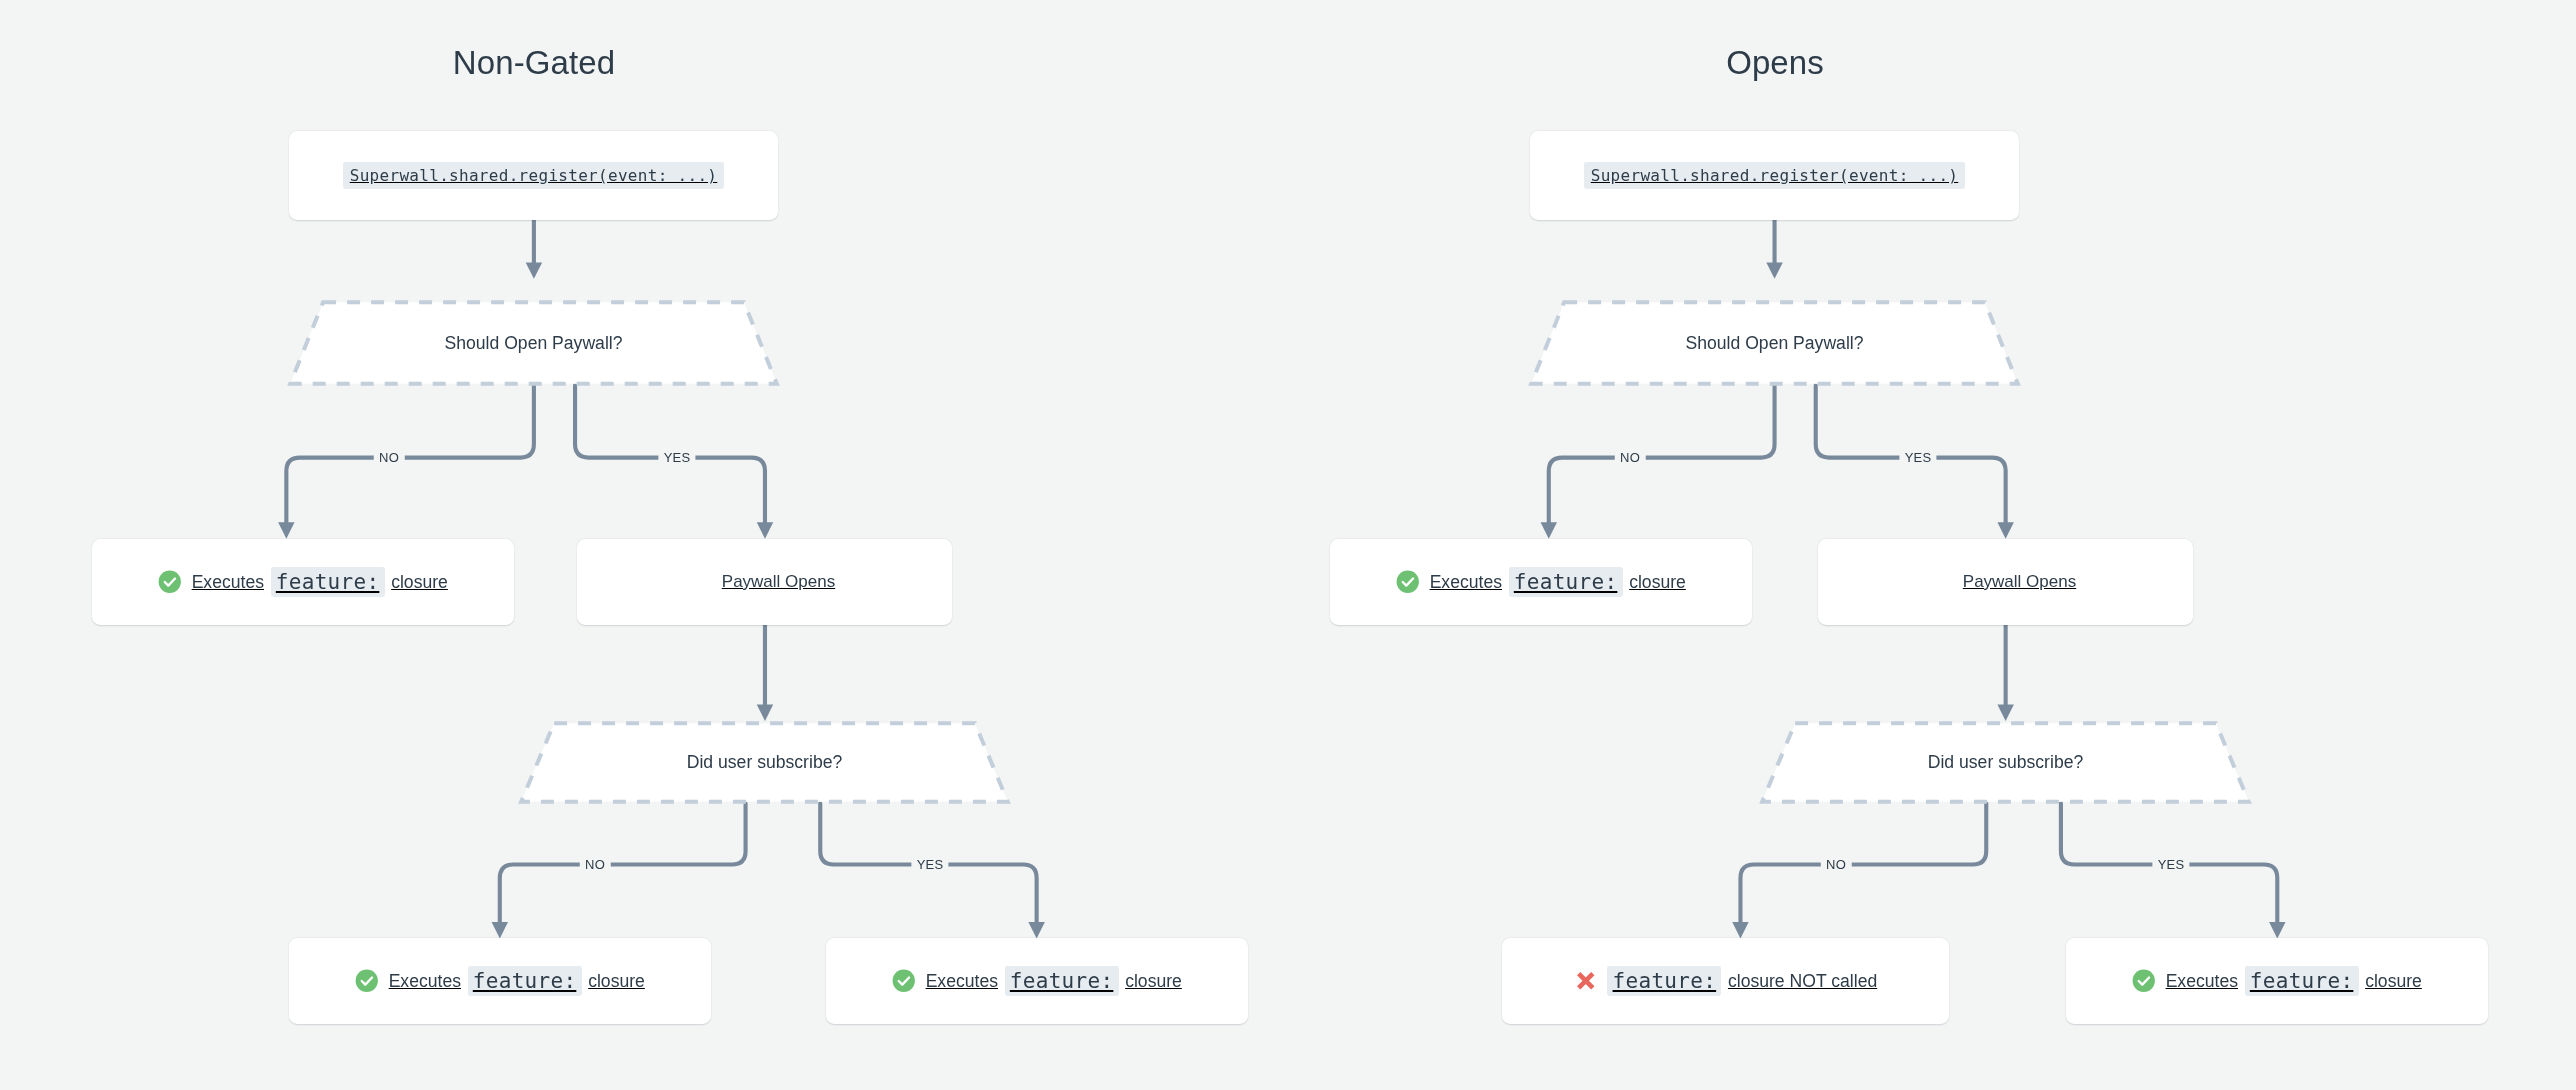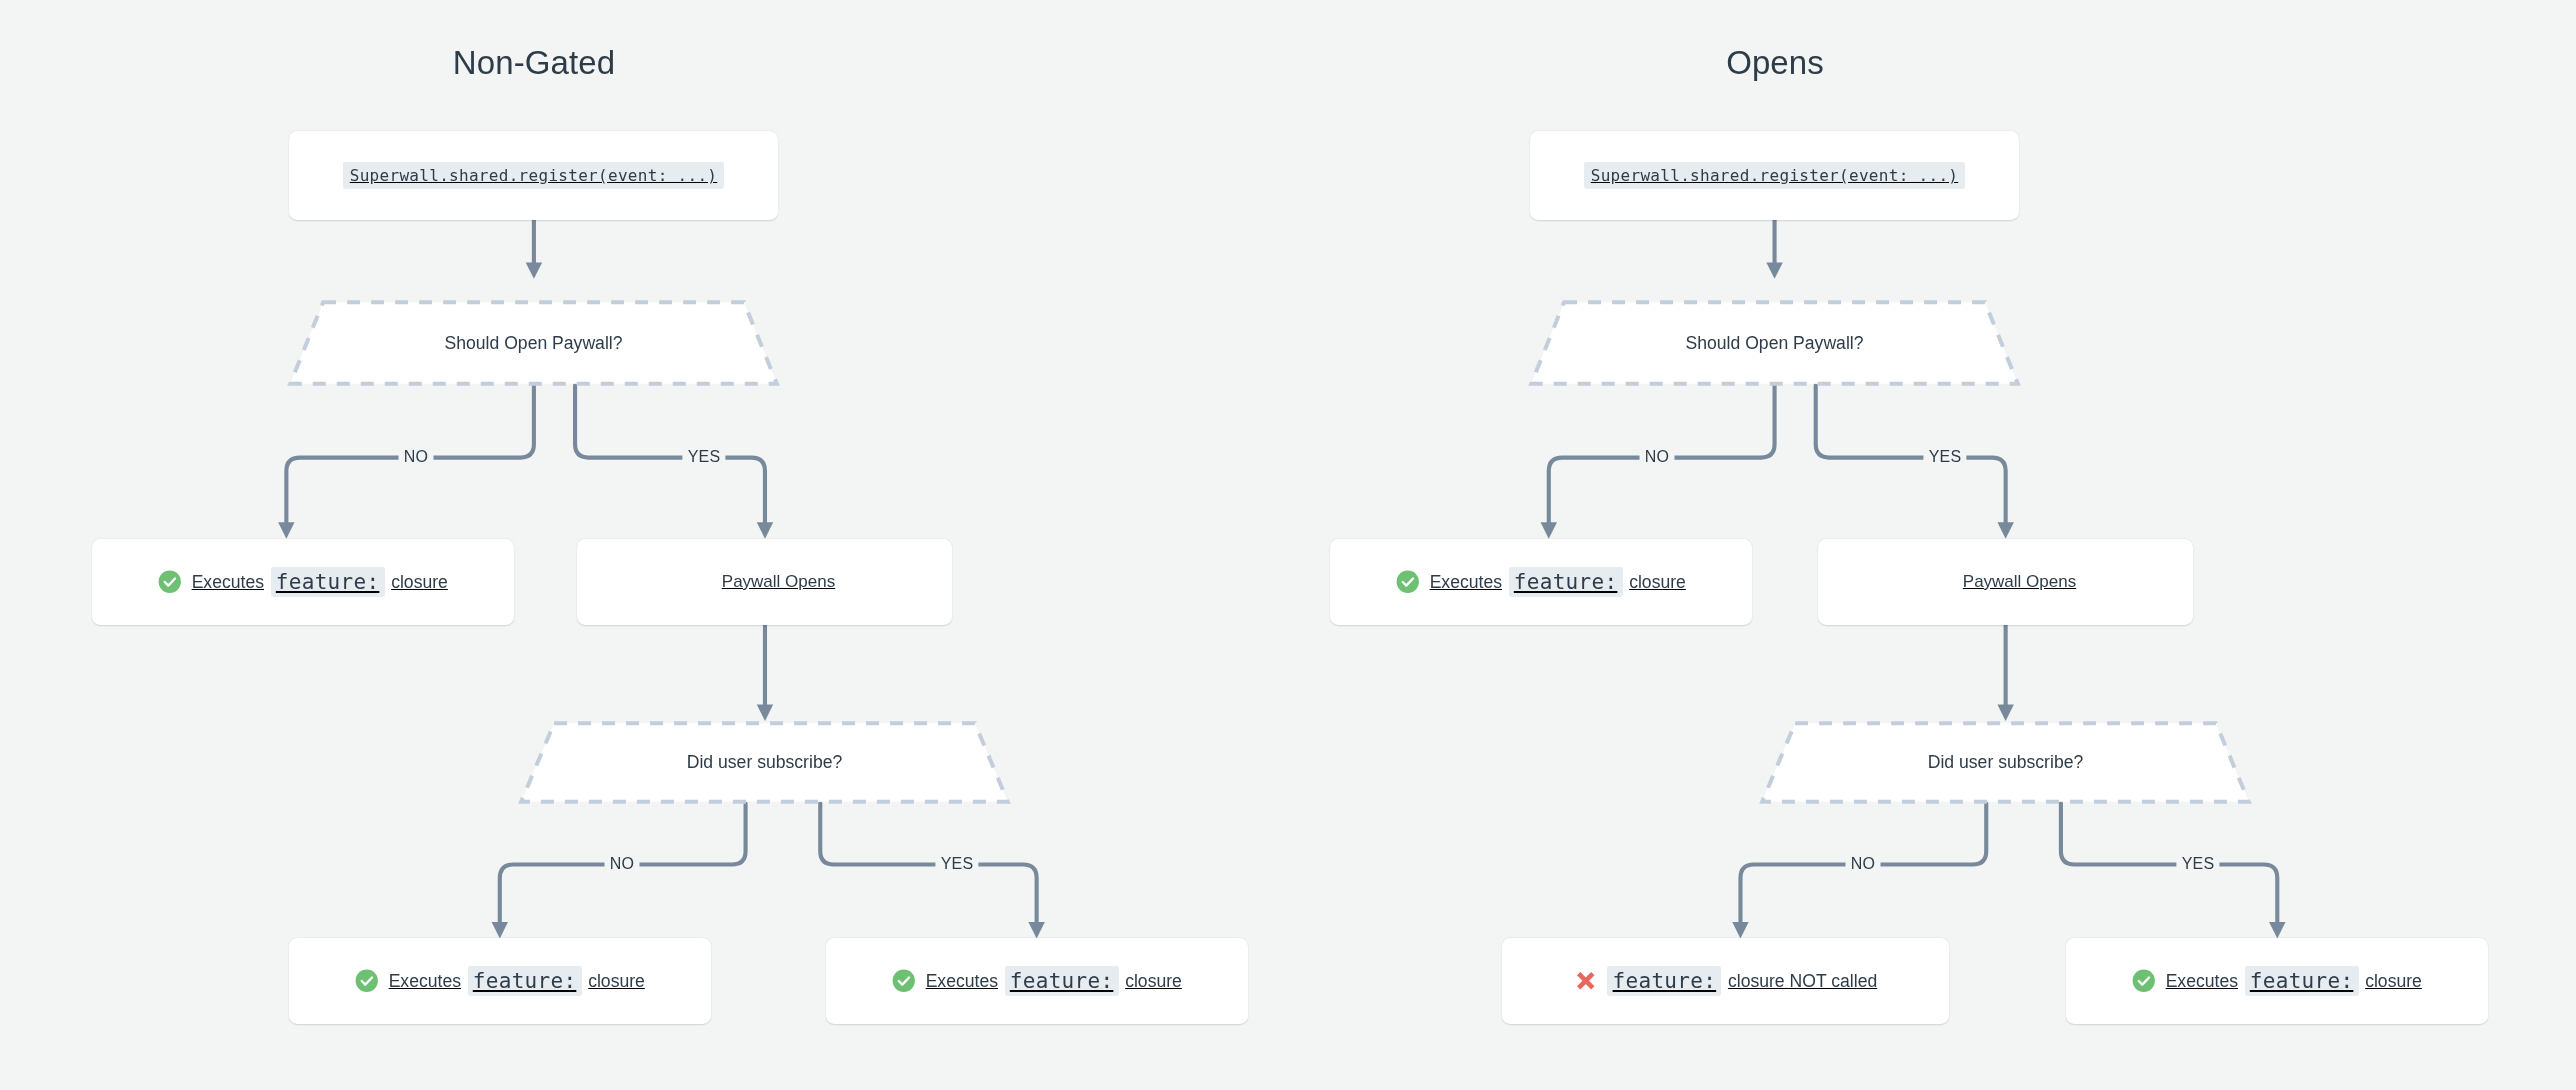--- a/index.html
+++ b/index.html
@@ -128,28 +128,27 @@
     fill: none;
     stroke: #78899b;
     stroke-width: 7;
     stroke-linecap: round;
     stroke-linejoin: round;
   }
   .wire-head { fill: #78899b; }
 
   .branch-label {
     position: absolute;
-    font-size: 16px;
+    font-size: 13px;
     color: #2d3c48;
     background: #f3f4f4;
     padding: 0 5.3px;
     transform: translate(-50%, -50%);
     white-space: nowrap;
     letter-spacing: 0.2px;
-    margin-left: 27px;
   }
 </style>
 </head>
 <body>
 
 <div id="canvas">
 
   <svg id="wires" viewBox="0 0 4381 1855" xmlns="http://www.w3.org/2000/svg">
 
     <path class="wire" d="M 908,374 L 908,448"></path>

